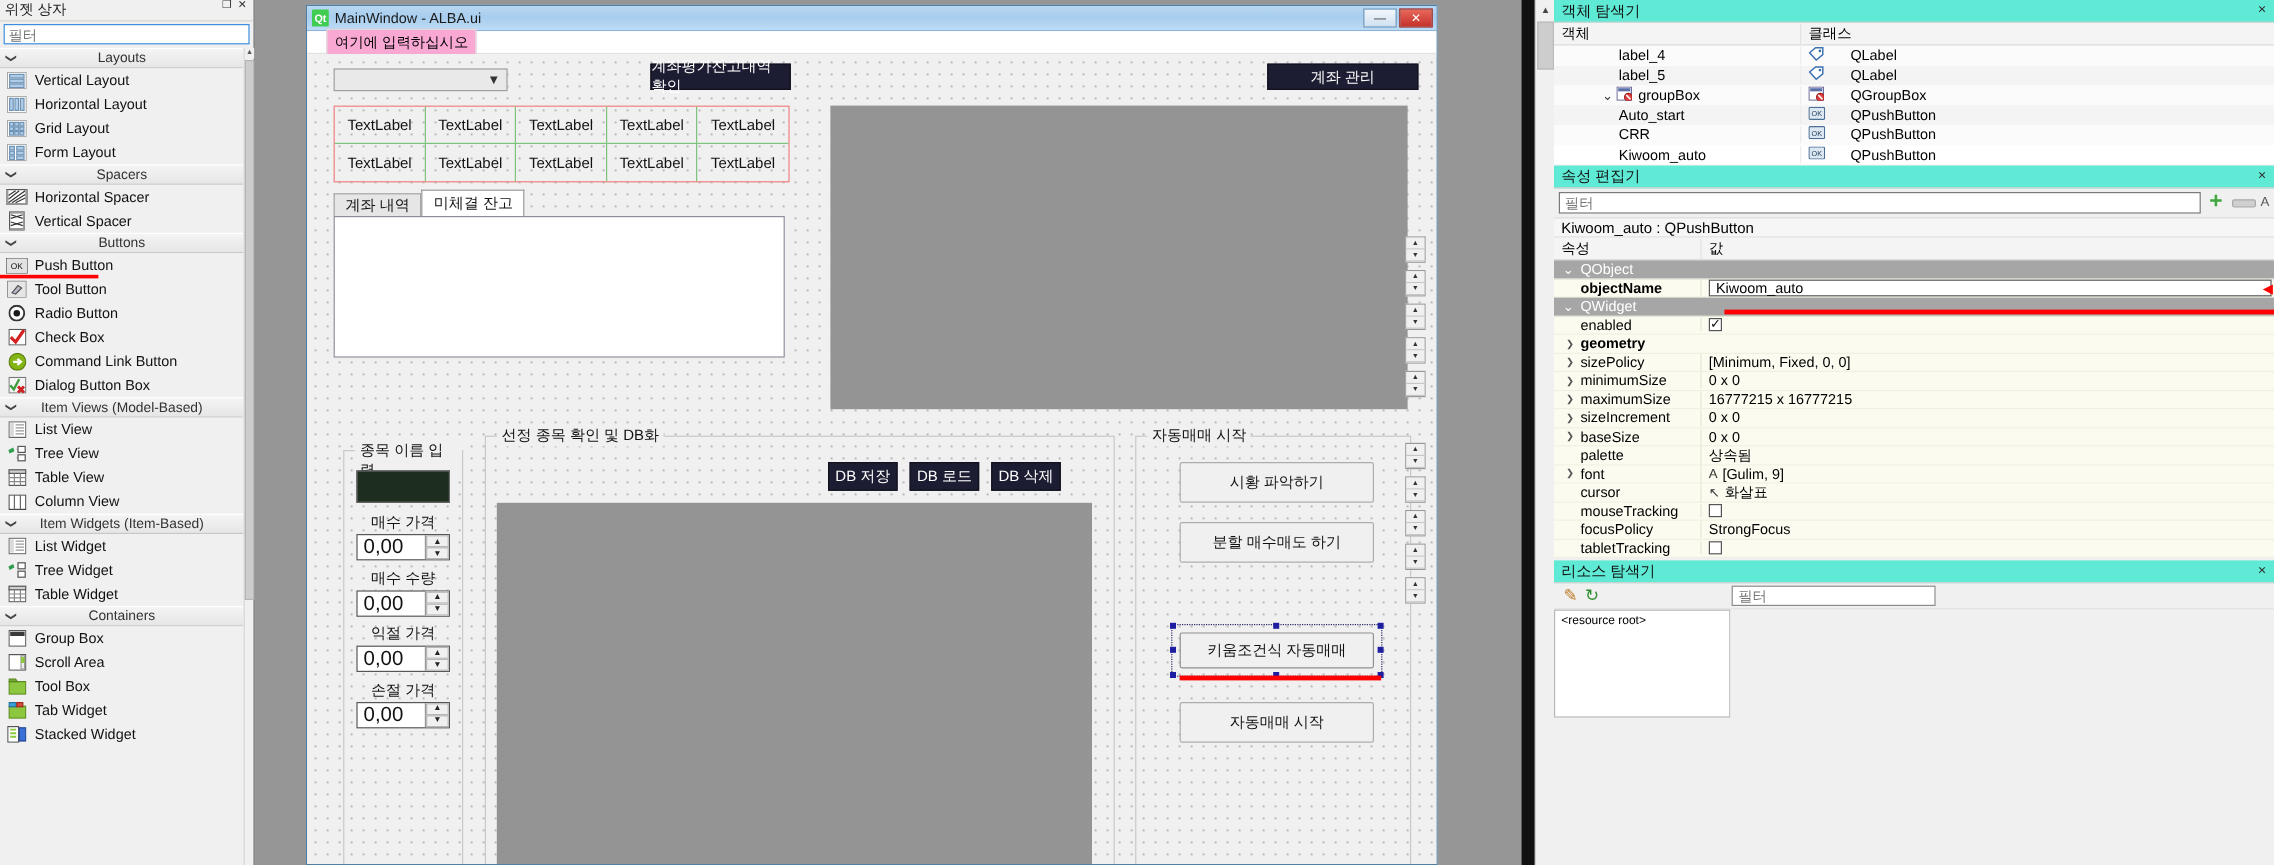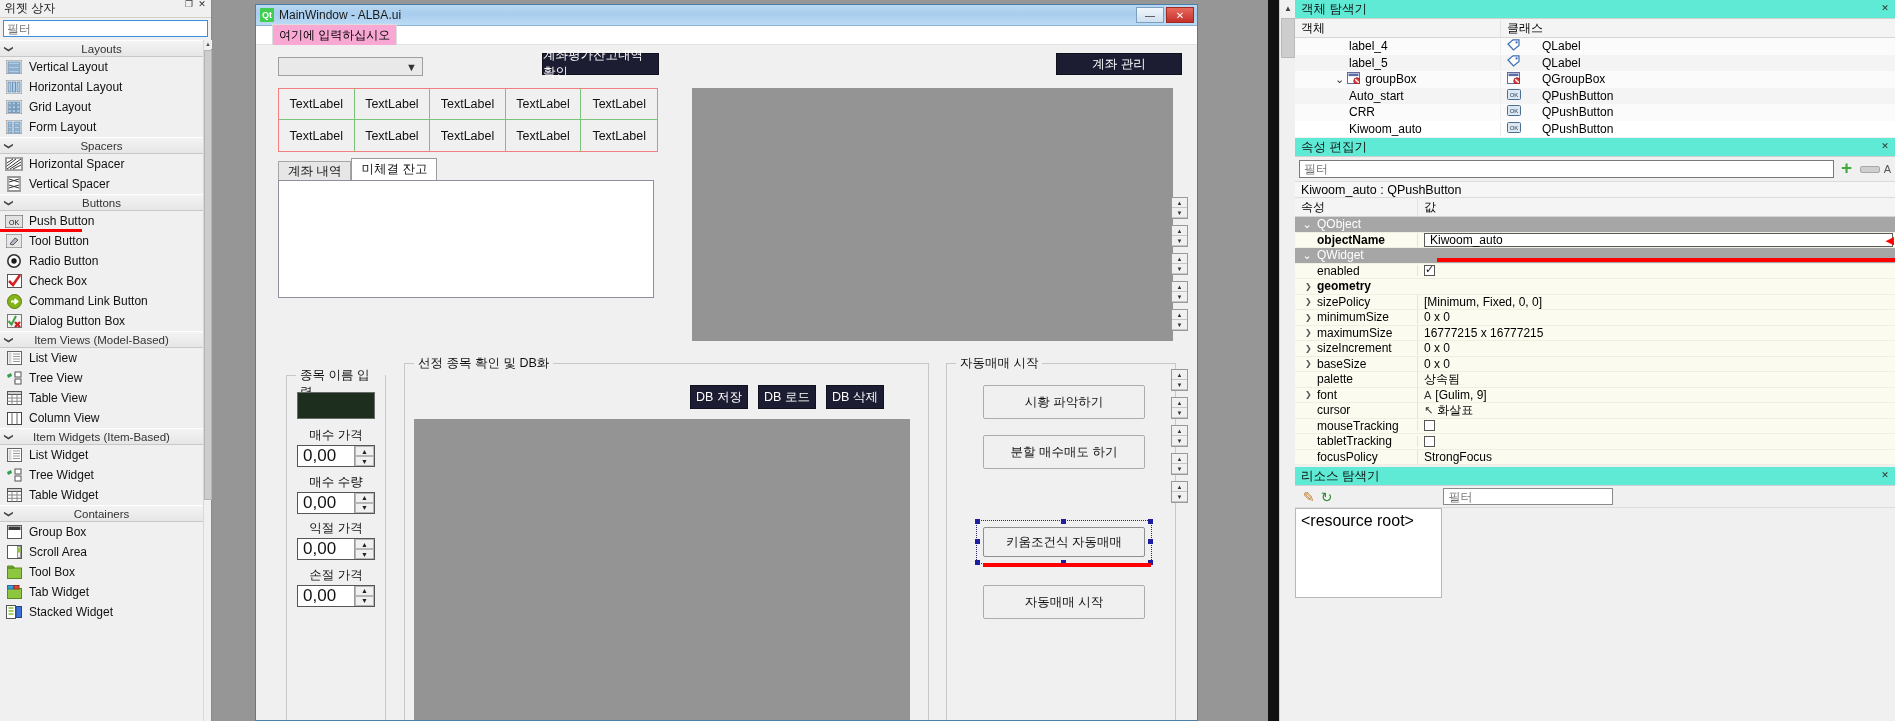--- a/index.html
+++ b/index.html
@@ -222,21 +222,21 @@
   .nameedit { position: relative; flex: 1; height: 14px; background: #fff;
     border: 1px solid #5a5a5a; display: flex; align-items: center;
     padding-left: 5px; margin-right: 2px; }
   .pe-redline { position: absolute; height: 4px; background: #fd0000; }
 
   
   .rb-toolrow { height: 22px; display: flex; align-items: center; gap: 6px;
     padding-left: 8px; border-bottom: 1px solid #dcdcdc; }
   .rb-body { display: flex; }
   .rb-tree { width: 147px; background: #fff; border: 1px solid #b8b8b8;
-    font-size: 16px; padding: 3px 5px; height: 90px; }
+    font-size: 10px; padding: 3px 5px; height: 90px; }
   .rb-right { flex: 1; background: #f0f0f0; }
 
   
   #midscroll { position: absolute; left: 1279px; top: 0; width: 16px; height: 721px;
     background: #f0f0f0; border-left: 1px solid #cfcfcf; }
   #midscroll .arrow { position: absolute; left: 0; width: 16px; height: 16px;
     display: flex; align-items: center; justify-content: center;
     font-size: 8px; color: #444; background: #f0f0f0; }
   #midscroll .thumb { position: absolute; left: 1px; top: 18px; width: 14px;
     height: 40px; background: #cdcdcd; border: 1px solid #bababa; }
@@ -991,33 +991,33 @@
             <span style="display: inline-block; width: 16px;"></span>
             <span>mouseTracking</span>
           </span>
           <span class="pval">
             <span class="chkbox"></span>
           </span>
         </div>
         <div class="prow">
           <span class="pname">
             <span style="display: inline-block; width: 16px;"></span>
+            <span>focusPolicy</span>
+          </span>
+          <span class="pval">
+            <span>StrongFocus</span>
+          </span>
+        </div>
+        <div class="prow">
+          <span class="pname">
+            <span style="display: inline-block; width: 16px;"></span>
             <span>tabletTracking</span>
           </span>
           <span class="pval">
             <span class="chkbox"></span>
-          </span>
-        </div>
-        <div class="prow">
-          <span class="pname">
-            <span style="display: inline-block; width: 16px;"></span>
-            <span>focusPolicy</span>
-          </span>
-          <span class="pval">
-            <span>StrongFocus</span>
           </span>
         </div>
       </div>
 
     <div class="rd-header" style="margin-top:2px;gap:36px;">
       <span>리소스 탐색기</span>
       <span class="rh-btns">
         <span class="dock-btn">✕</span>
       </span>
     </div>

